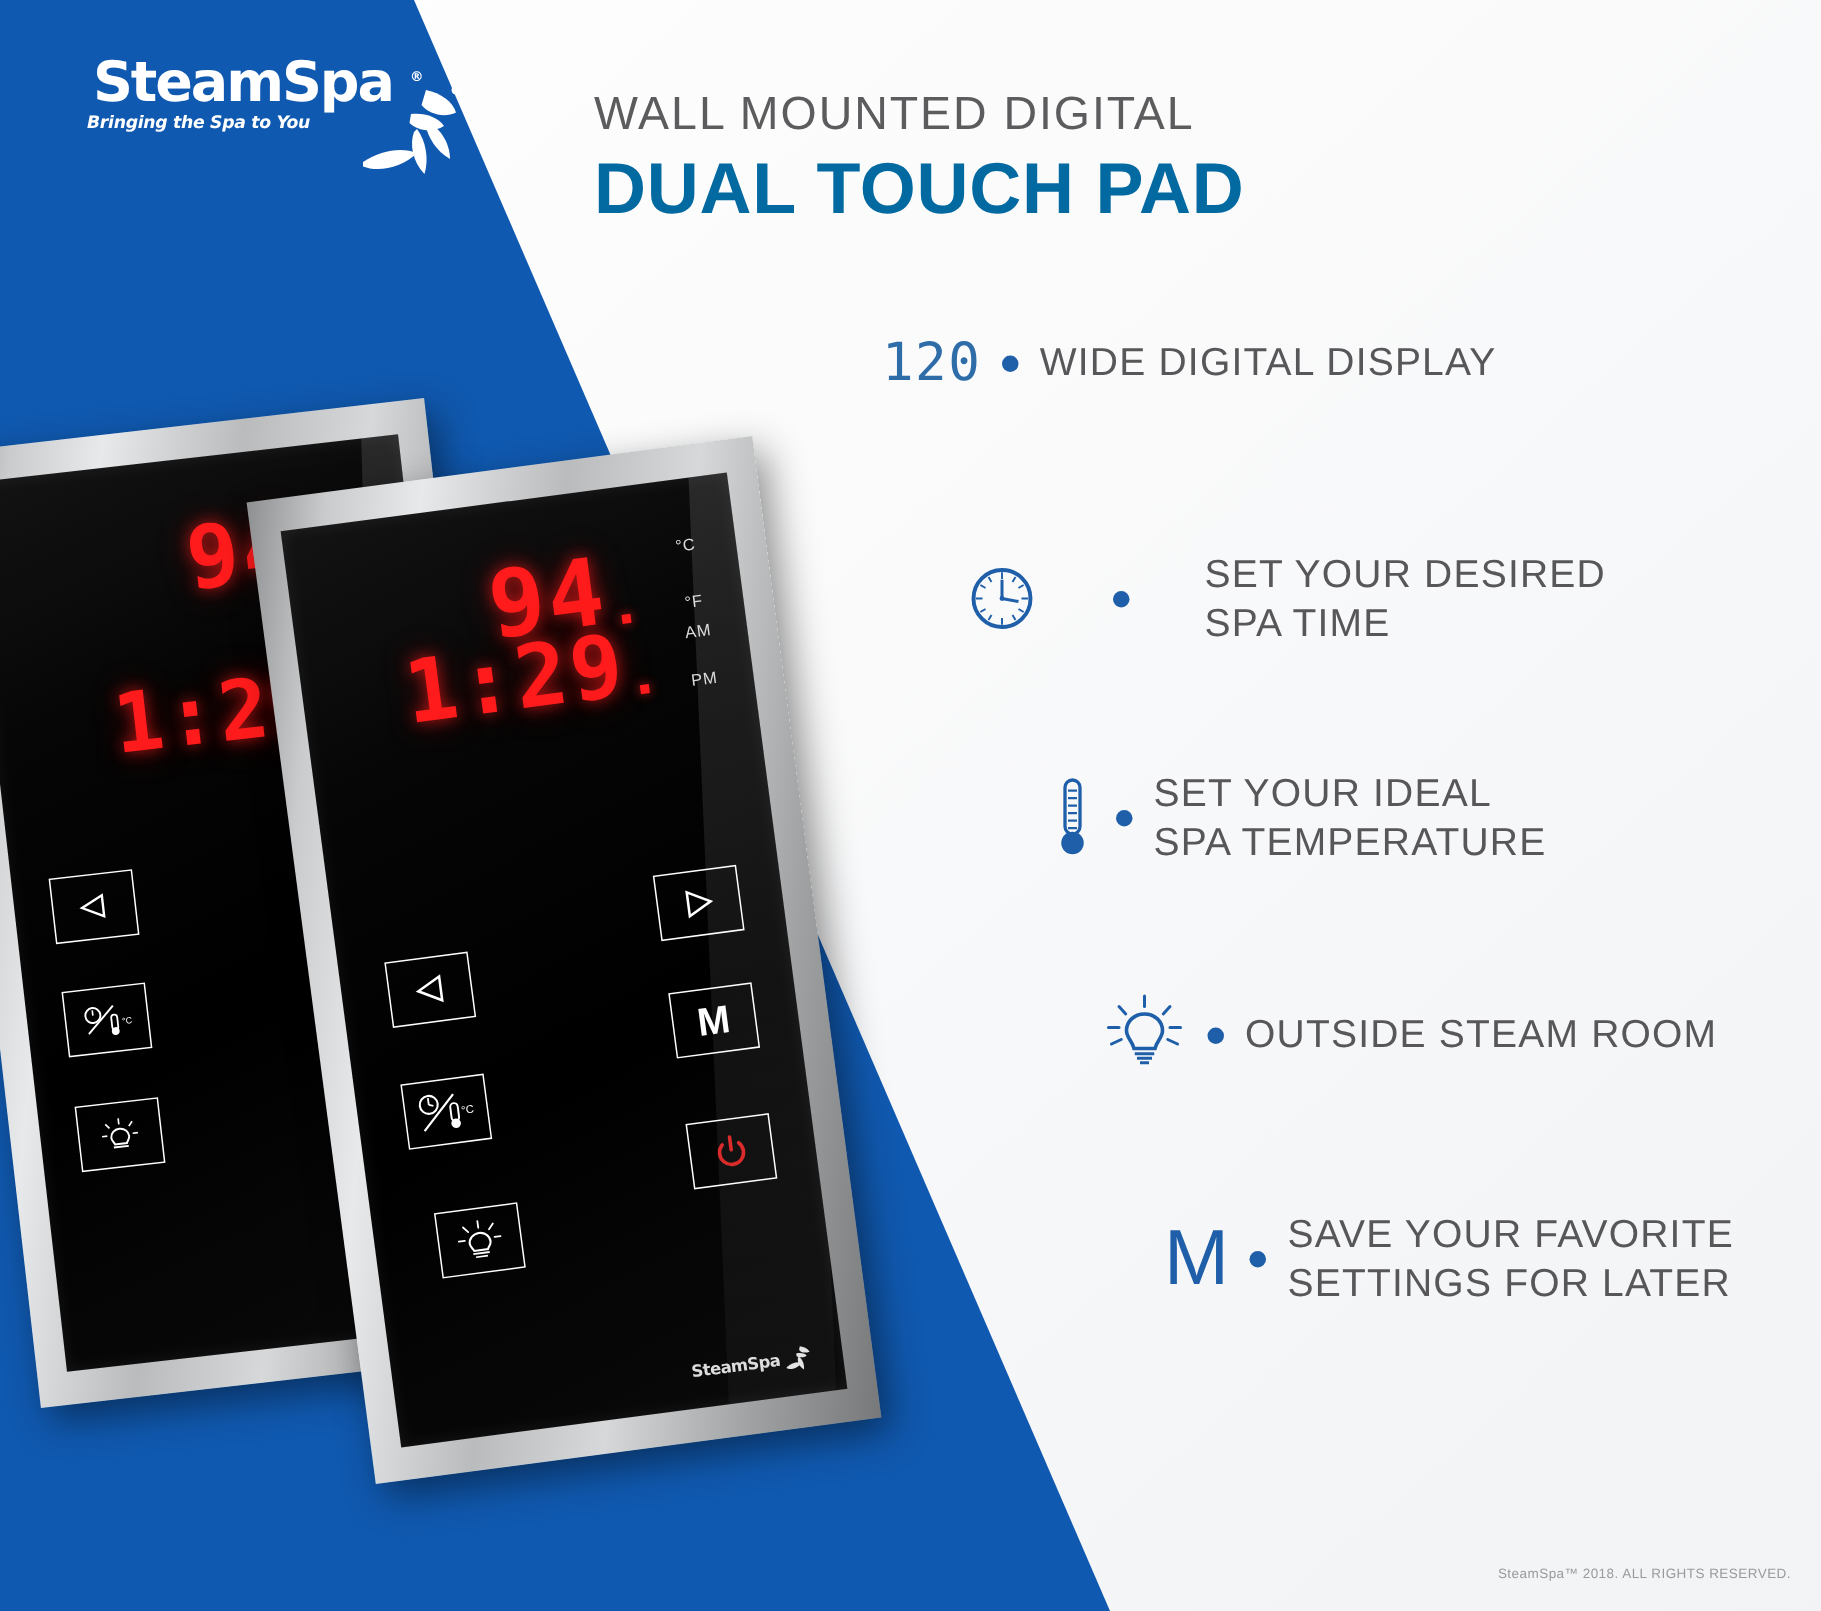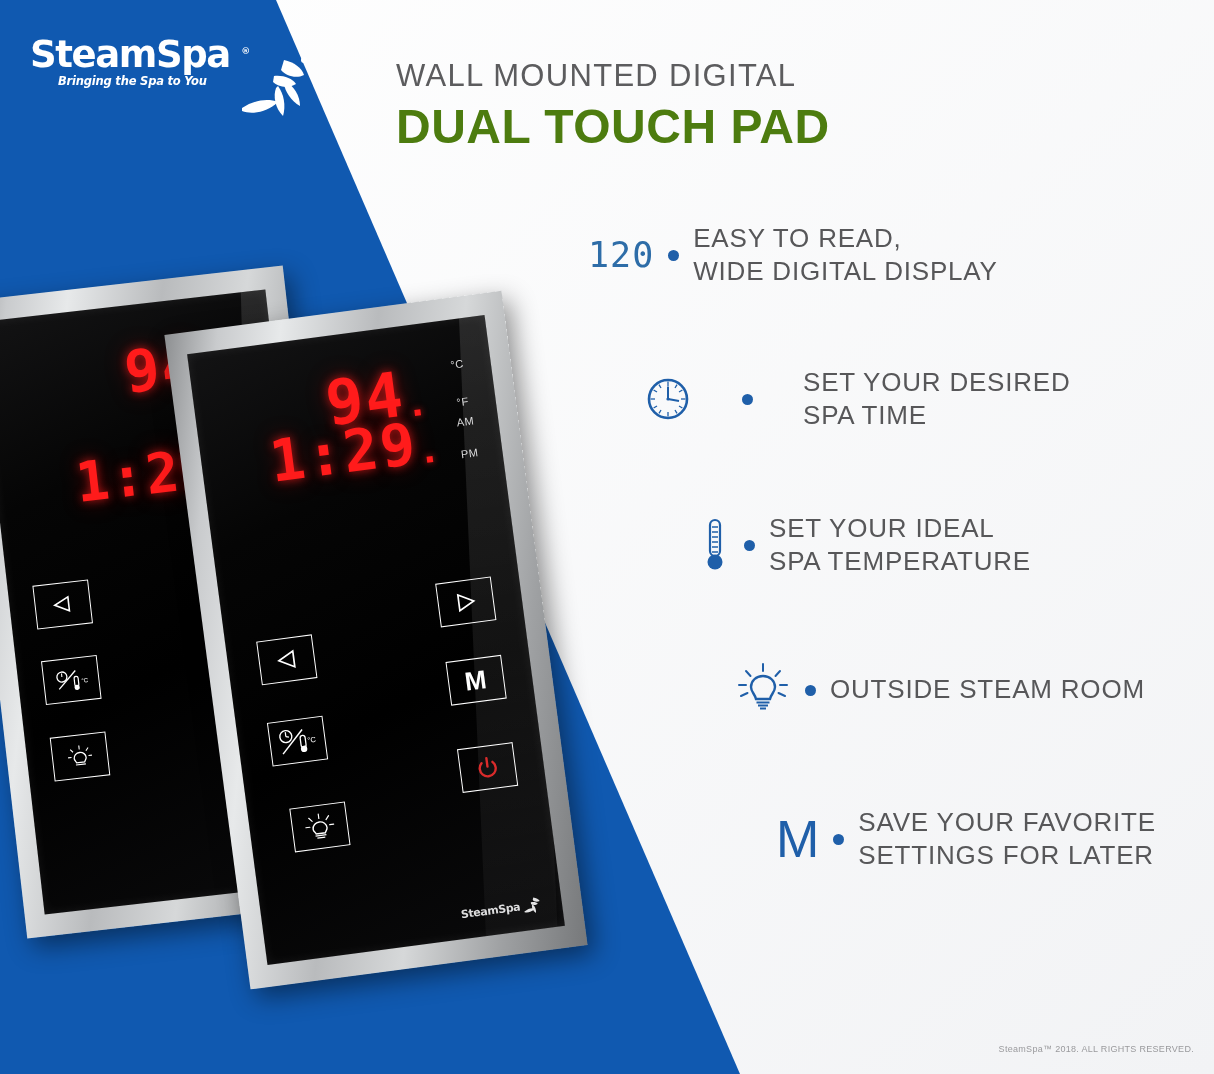--- a/index.html
+++ b/index.html
@@ -12,39 +12,39 @@
 
   
   #stage { position:absolute; inset:0; overflow:hidden; background:#fcfcfd; }
   .bg-svg { position:absolute; inset:0; width:1214px; height:1074px; }
 
   
   #logo-block { position:absolute; left:30px; top:36px; width:260px; height:90px; }
   .logo-word {
     font-family:"DejaVu Sans", sans-serif;
     font-weight:bold; font-size:37px; color:#ffffff;
-    letter-spacing:-1.4px; line-height:1; white-space:nowrap;
+    letter-spacing:-1.4px; line-height:1; white-space:nowrap;margin-left:32px;
   }
   .logo-tag {
     font-family:"DejaVu Sans", sans-serif;
     font-style:italic; font-weight:bold; font-size:11.5px; color:#ffffff;
     letter-spacing:-0.2px; margin-top:1px; margin-left:28px; white-space:nowrap;
   }
   .logo-reg { font-size:9px; vertical-align:super; }
   #logo-leaf { position:absolute; left:208px; top:20px; }
 
   
   #heading { position:absolute; left:396px; top:58px; }
   #title-sub {
     font-size:31px; color:#5c5c5e; letter-spacing:1.3px;
     font-weight:400; white-space:nowrap;
     font-family:"Liberation Sans", sans-serif;
   }
   #title-main {
-    font-size:48px; color:#4d7c0f; letter-spacing:0.5px;
+    font-size:48px; color:#0369a1; letter-spacing:0.5px;
     font-weight:bold; margin-top:5px; white-space:nowrap;
     font-family:"Liberation Sans", sans-serif;
   }
 
   
   .feature { position:absolute; display:flex; align-items:center; }
   .feat-icon {
     flex:0 0 auto; display:flex; align-items:center; justify-content:center;
   }
   .feat-dot {
@@ -190,21 +190,20 @@
     <div id="title-sub">WALL MOUNTED DIGITAL</div>
     <div id="title-main">DUAL TOUCH PAD</div>
   </div>
 
   <div class="feature" id="feature-1">
     <div class="feat-icon">
       <span class="seg-num">120</span>
     </div>
     <div class="feat-dot"></div>
     <div class="feat-text">
-      <div>EASY TO READ,</div>
       <div>WIDE DIGITAL DISPLAY</div>
     </div>
   </div>
 
   <div class="feature" id="feature-2">
     <div class="feat-icon">
       <svg width="48" height="48" viewBox="0 0 48 48">
         <circle cx="24" cy="24" r="19" fill="none" stroke="#1f5fa9" stroke-width="2.6"></circle>
         <g stroke="#1f5fa9" stroke-width="1.3">
           <line x1="24" y1="6.5" x2="24" y2="11"></line>

